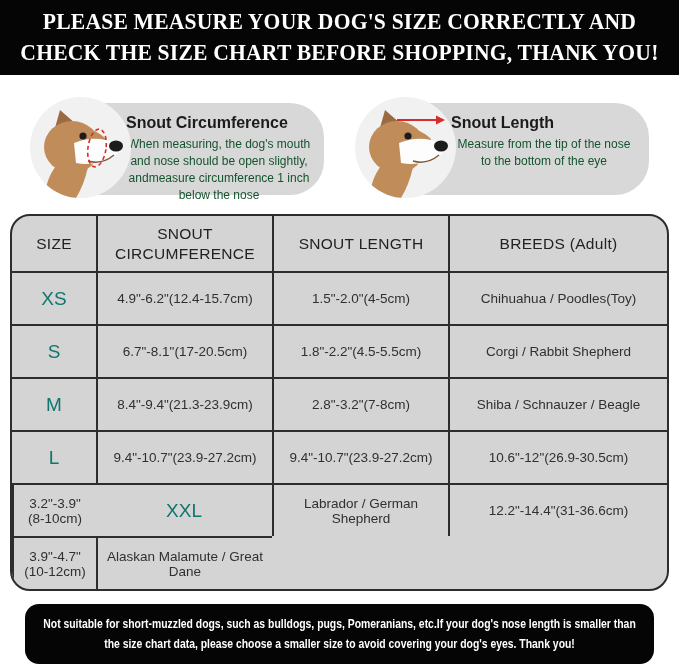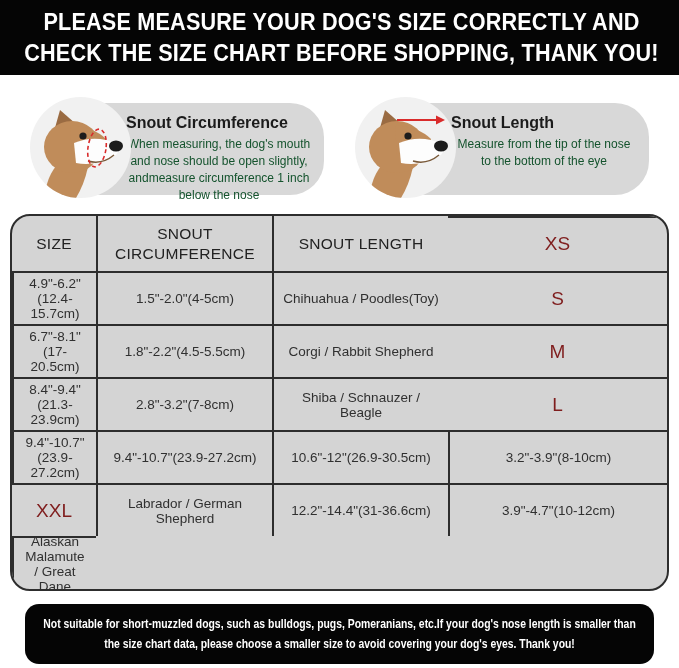--- a/index.html
+++ b/index.html
@@ -6,21 +6,21 @@
   html, body { margin: 0; padding: 0; }
   body {
     width: 679px; height: 668px;
     background: #ffffff;
     font-family: "Liberation Sans", sans-serif;
     overflow: hidden;
   }
   
   .banner {
     height: 75px; background: #050505;
-    display: flex; align-items: center; justify-content: flex-end;
+    display: flex; align-items: center; justify-content: flex-start; font-family: Liberation Serif, serif;
   }
   .banner-inner {
     color: #ffffff; font-weight: bold; font-size: 23px;
     line-height: 1.34; text-align: center; letter-spacing: .2px;
     transform: scaleX(0.94);
   }
   
   .guides {
     display: flex; justify-content: space-between;
     padding: 0 30px; margin-top: 22px;
@@ -41,21 +41,21 @@
     margin: 16px 10px 0;
     display: grid;
     grid-template-columns: 84px 176px 176px 1fr;
     border: 2px solid #2d2d2d; border-radius: 20px;
     background: #d4d4d4; overflow: hidden;
   }
   .tc {
     display: flex; align-items: center; justify-content: center;
     text-align: center; padding: 2px 8px;
     border-left: 2px solid #2d2d2d; border-top: 2px solid #2d2d2d;
-    color: #7f1d1d;
+    color: #0f766e;
   }
   .no-l { border-left: none; }
   .no-t { border-top: none; }
   .th { height: 55px; font-size: 15.5px; letter-spacing: .3px; line-height: 1.25; color: #222222; }
   .size-val { height: 53px; font-size: 19px; }
   .cell-val { height: 53px; font-size: 13.5px; color: #303030; }
   
   .notice {
     margin: 13px 25px 0; background: #050505;
     border-radius: 14px; padding: 10px 12px; overflow: hidden;
@@ -135,20 +135,21 @@
       <p class="pill-desc">Measure from the tip of the nose to the bottom of the eye</p>
     </div>
   </div>
 
 </div>
 
 <div class="size-table">
   <div class="tc th no-t no-l">SIZE</div>
   <div class="tc th no-t">SNOUT CIRCUMFERENCE</div>
   <div class="tc th no-t">SNOUT LENGTH</div>
+  <div class="tc th no-t">BREEDS (Adult)</div>
 
   <div class="tc size-val no-l">XS</div>
   <div class="tc cell-val">4.9"-6.2"(12.4-15.7cm)</div>
   <div class="tc cell-val">1.5"-2.0"(4-5cm)</div>
   <div class="tc cell-val">Chihuahua / Poodles(Toy)</div>
 
   <div class="tc size-val no-l">S</div>
   <div class="tc cell-val">6.7"-8.1"(17-20.5cm)</div>
   <div class="tc cell-val">1.8"-2.2"(4.5-5.5cm)</div>
   <div class="tc cell-val">Corgi / Rabbit Shepherd</div>

